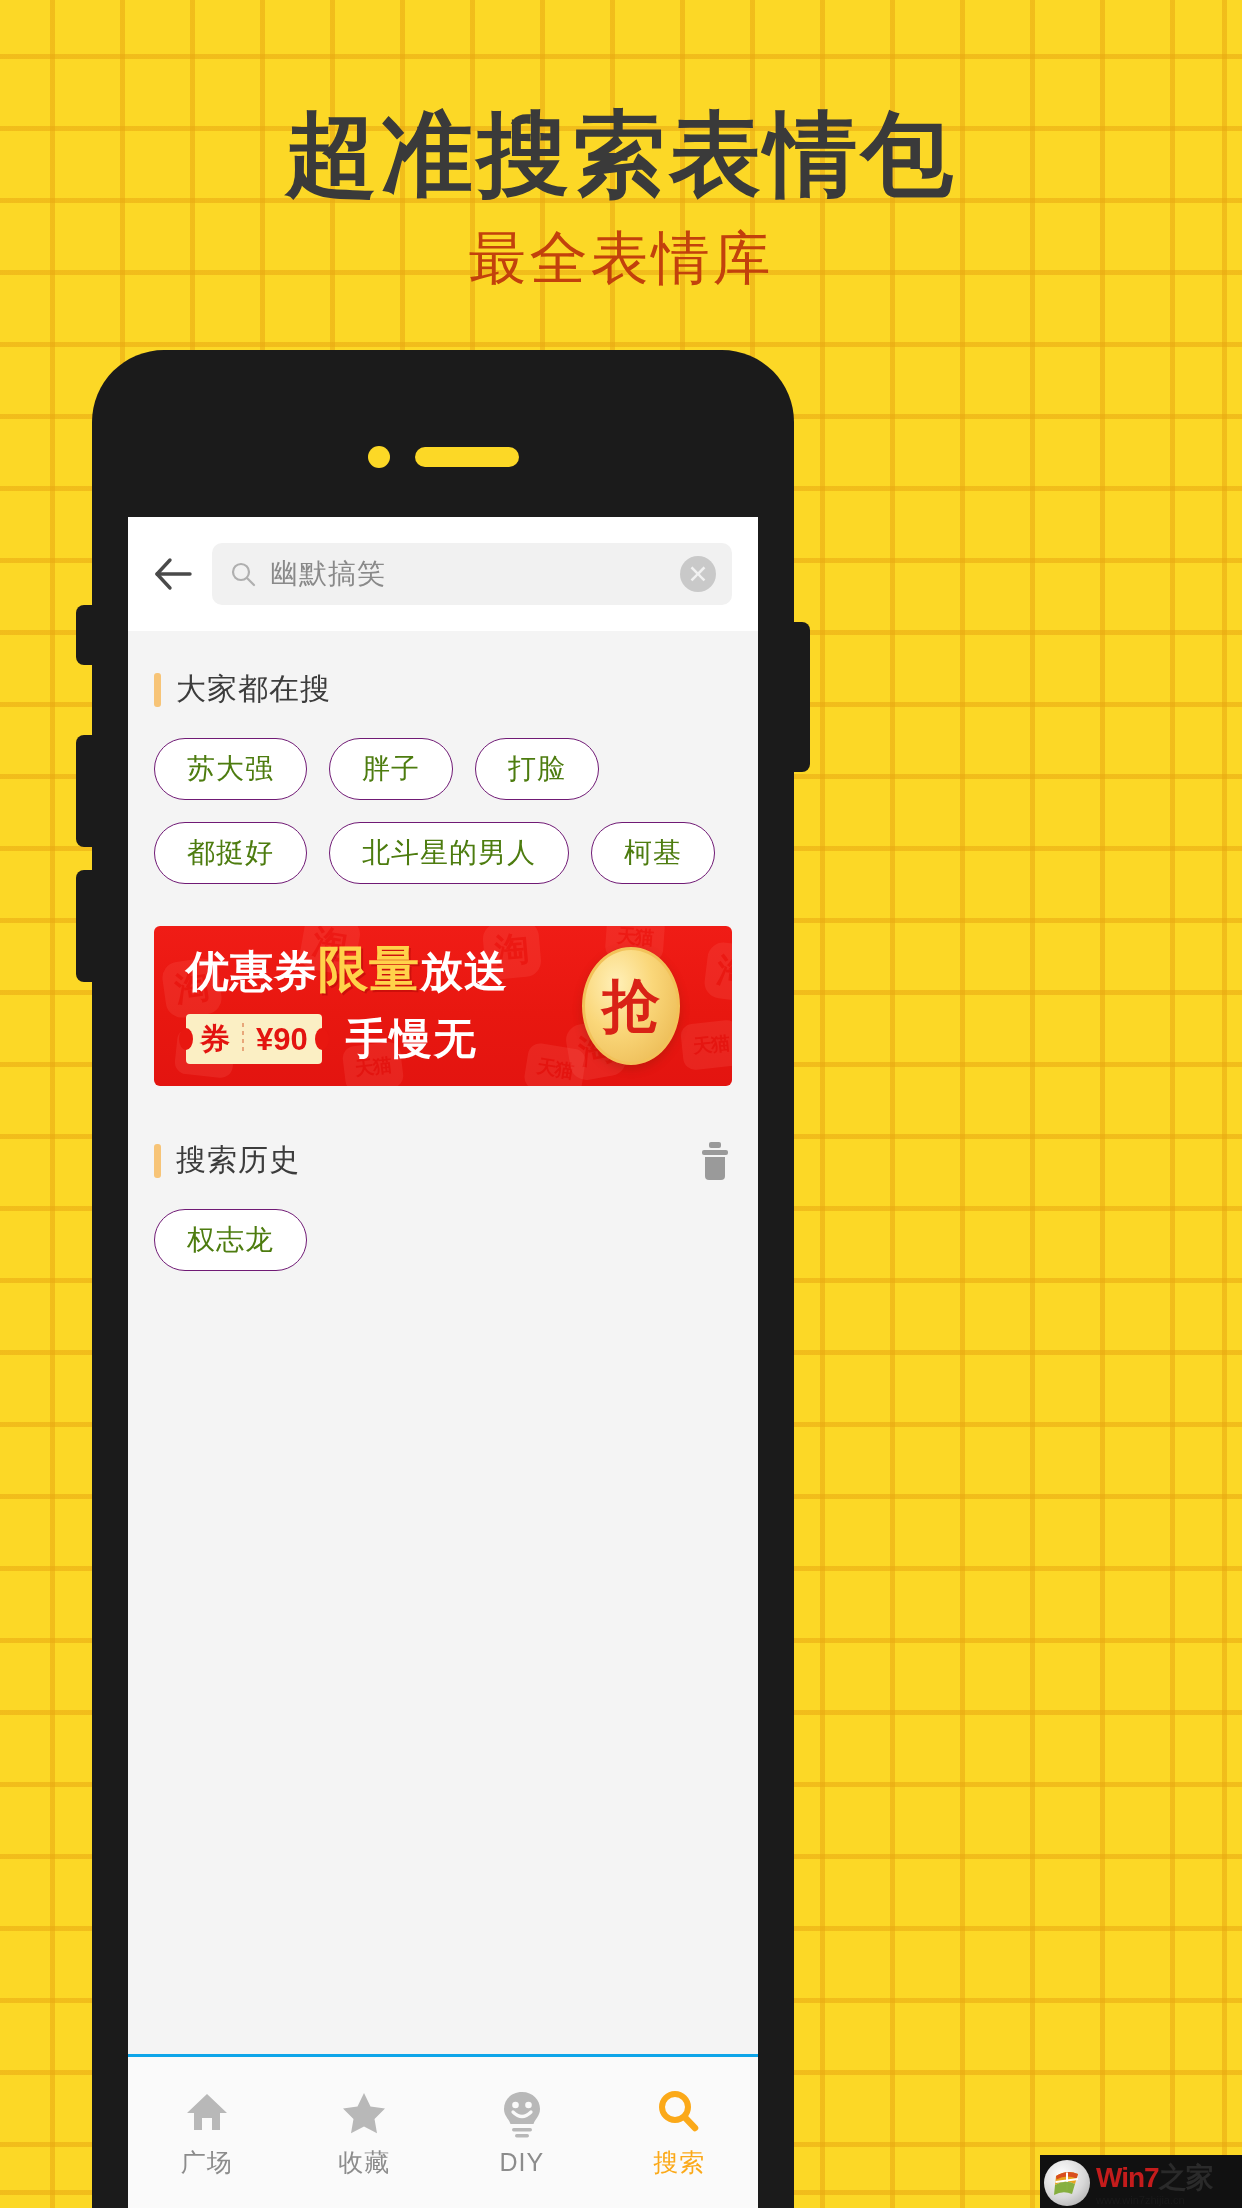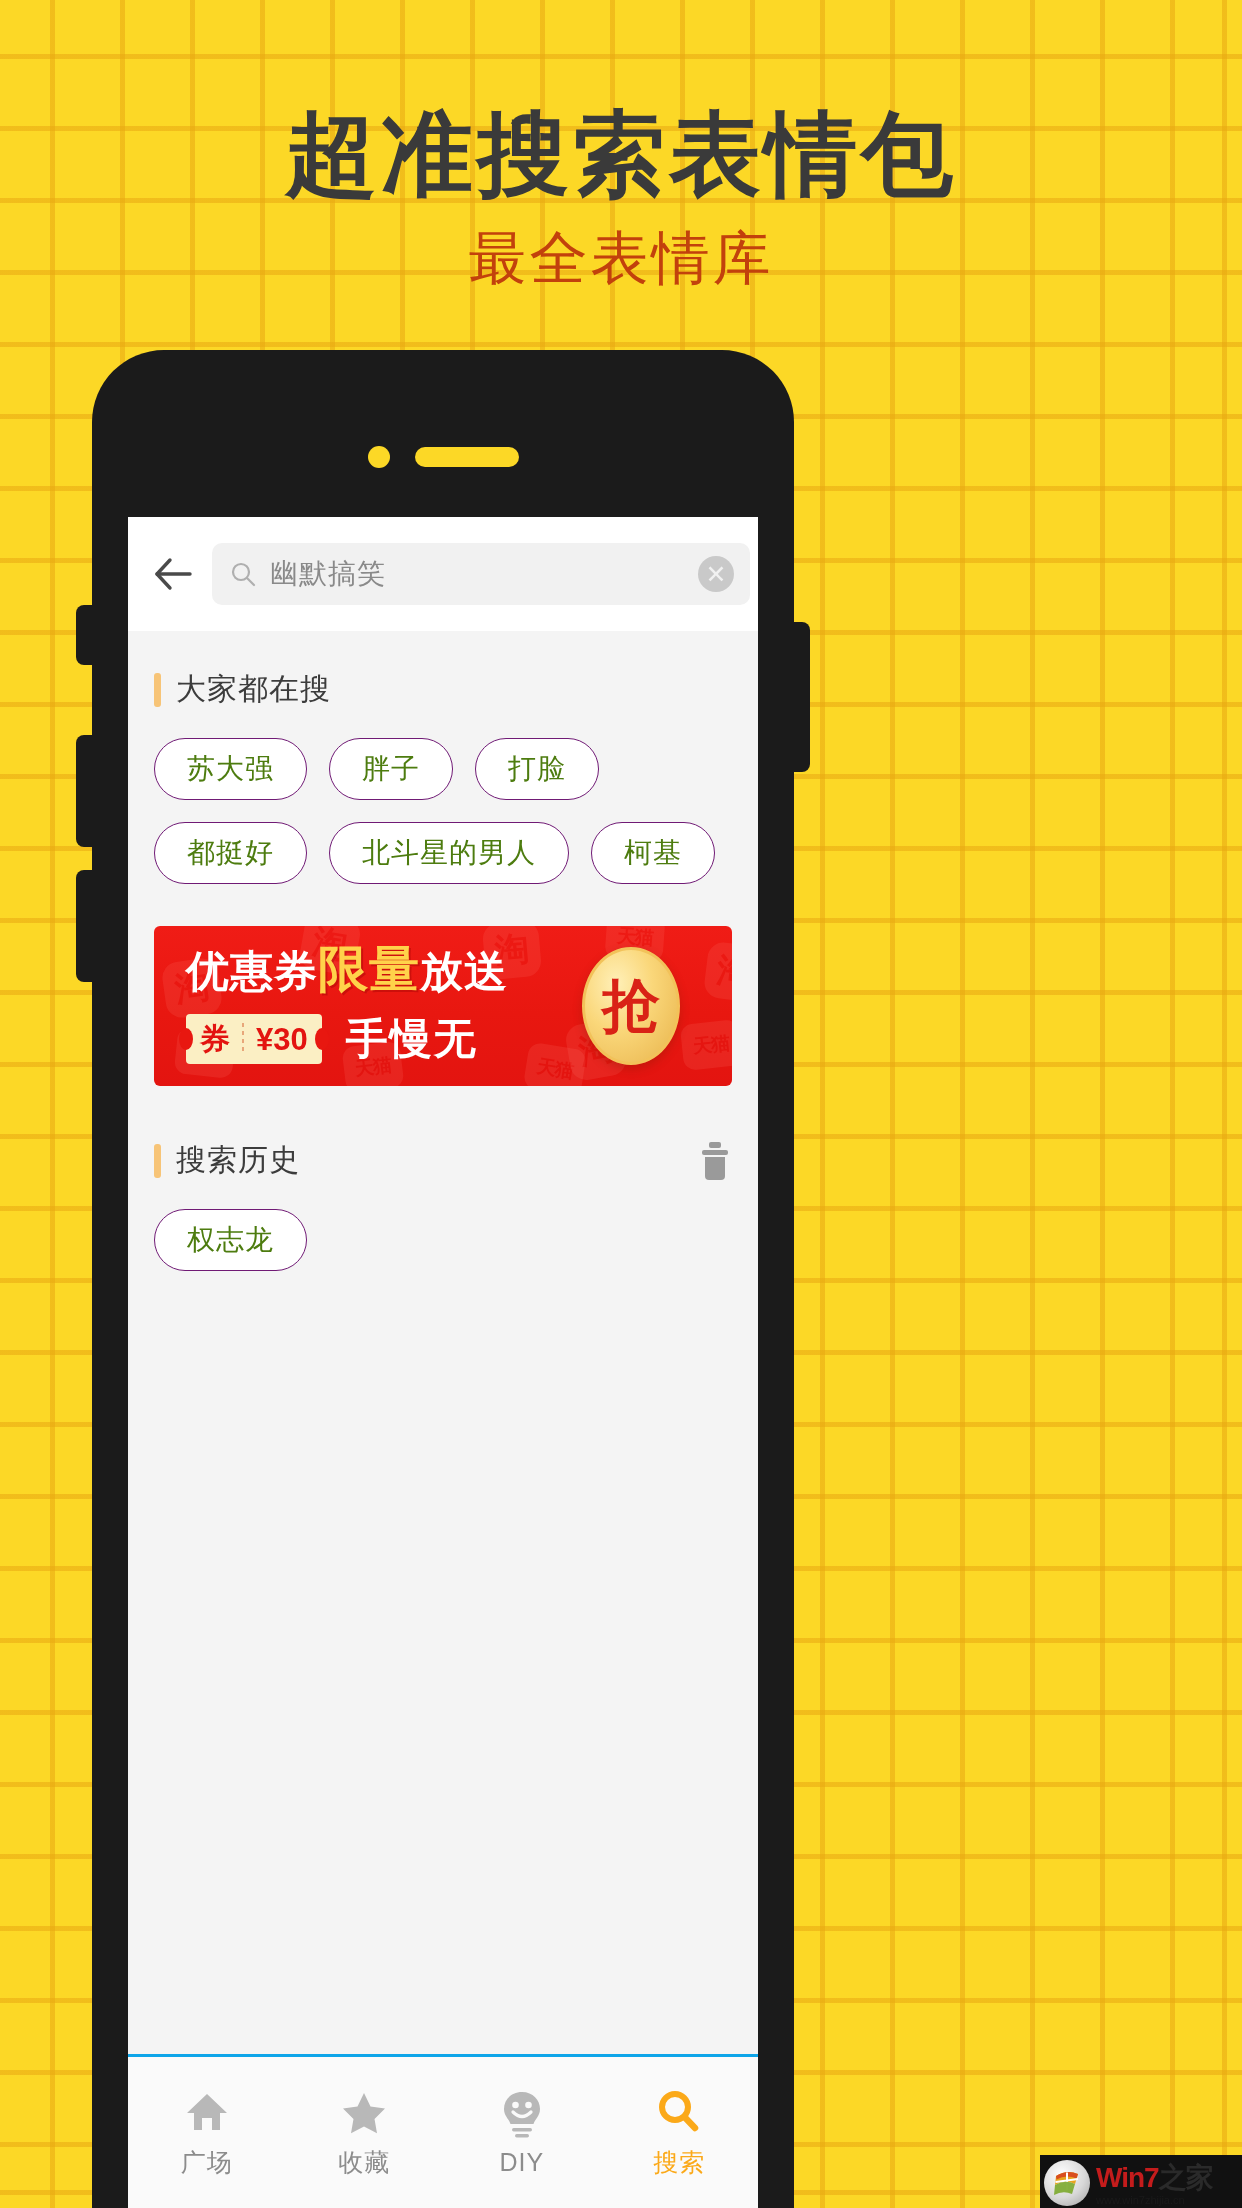--- a/index.html
+++ b/index.html
@@ -63,21 +63,21 @@
     position:absolute; left:36px; top:167px;
     width:630px; height:1691px;
     background:#F4F4F4;
     overflow:hidden;
     display:flex; flex-direction:column;
   }
 
   
   #search-header{
     background:#FFFFFF;
-    padding:26px 8px 26px 22px;
+    padding:26px 26px 26px 22px;
     display:flex; align-items:center; gap:16px;
     flex:0 0 auto;
   }
   #back-arrow{
     width:46px; height:46px; flex:0 0 auto;
     display:flex; align-items:center; justify-content:center;
   }
   #search-field{
     flex:1 1 auto; height:62px;
     background:#F1F1F1; border-radius:10px;
@@ -299,21 +299,21 @@
         <div id="banner-text">
           <div id="banner-line1">
             <span class="bl-white">优惠券</span>
             <span class="bl-gold">限量</span>
             <span class="bl-white">放送</span>
           </div>
           <div id="banner-line2">
             <span id="coupon-chip">
               <span>券</span>
               <span id="coupon-divider"></span>
-              <span id="coupon-amt">¥30</span>
+              <span id="coupon-amt">¥90</span>
             </span>
             <span id="banner-slogan">手慢无</span>
           </div>
         </div>
 
         <div id="grab-coin">
           <span id="grab-char">抢</span>
         </div>
       </div>
 

